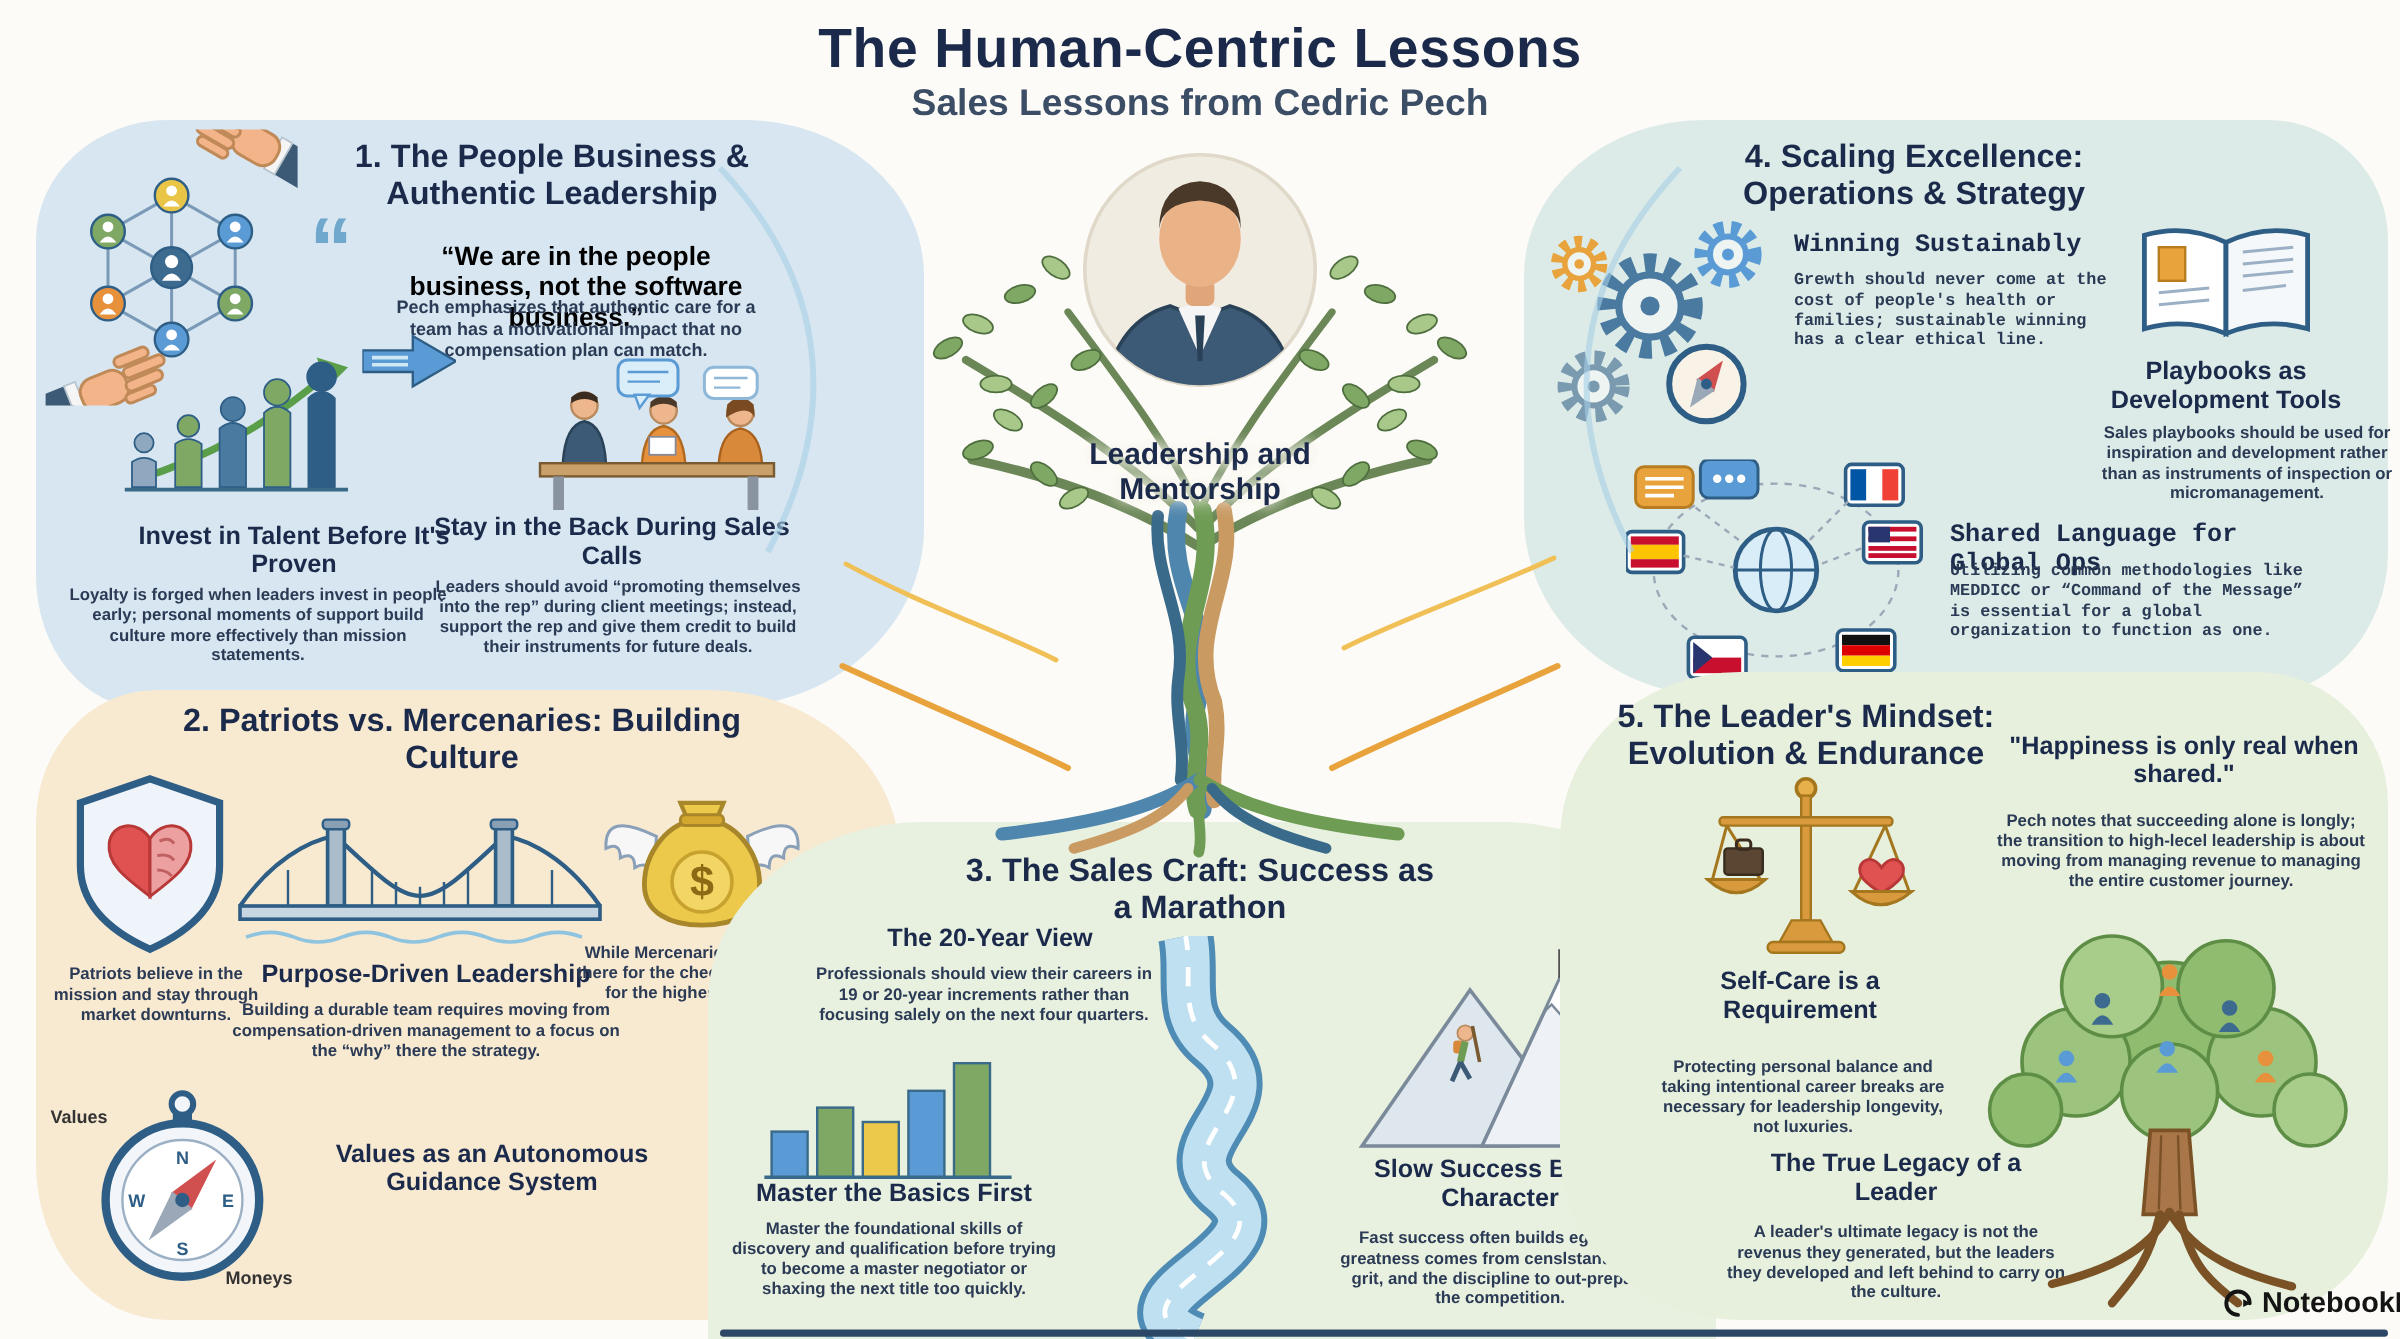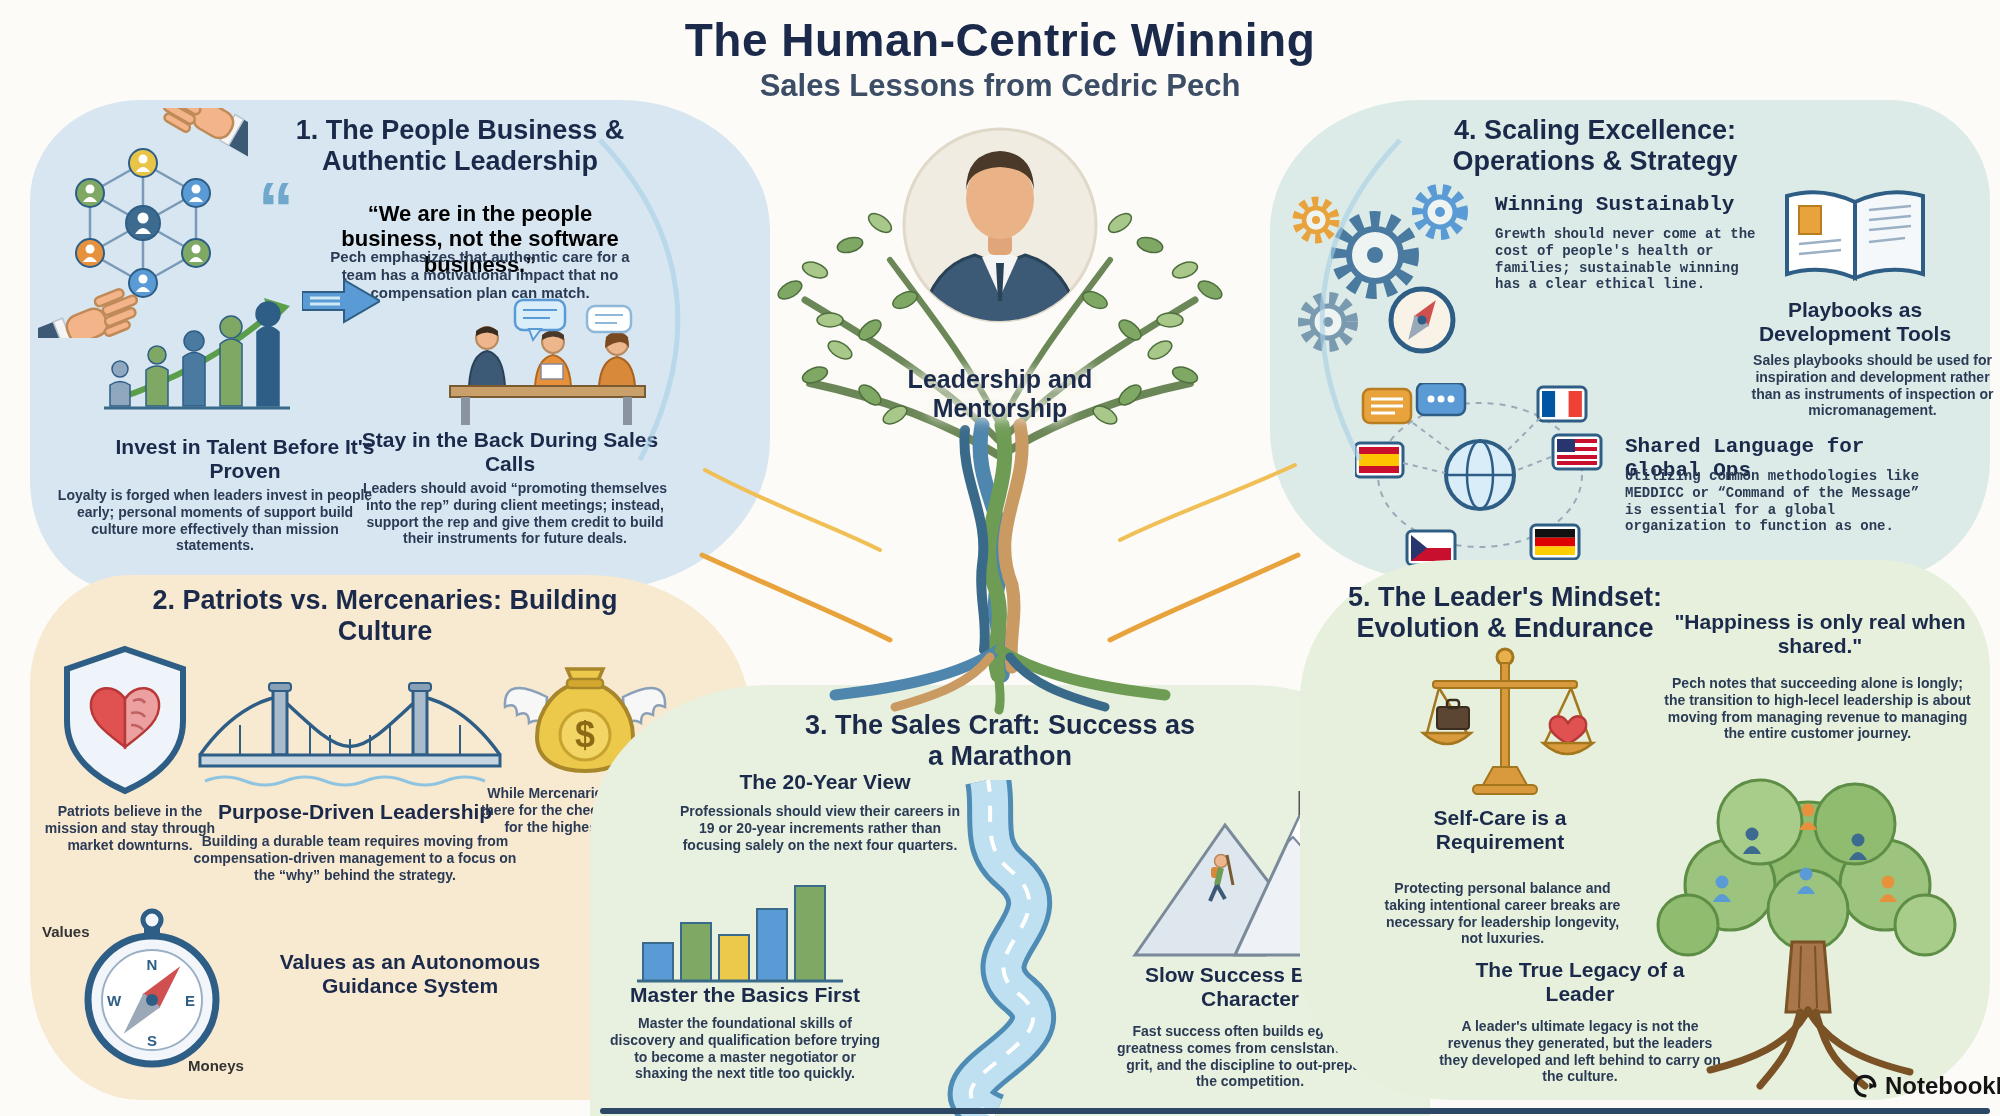--- a/index.html
+++ b/index.html
@@ -22,21 +22,21 @@
   .footer{display:flex;align-items:center;gap:7px;z-index:5;}
   .footer-txt{font-size:24px;font-weight:800;color:#141414;}
   svg{display:block;}
 </style>
 </head>
 <body>
 
 <div class="canvas">
 
   <div class="abs" style="left:0;right:0;top:16px;text-align:center;z-index:5">
-    <div class="hdr-title">The Human-Centric Winning</div>
+    <div class="hdr-title">The Human-Centric Lessons</div>
     <div class="hdr-sub">Sales Lessons from Cedric Pech</div>
   </div>
 
   <svg class="abs" style="left:0;top:0;z-index:2;pointer-events:none" width="2000" height="1116" viewBox="0 0 2000 1116">
     <path d="M600,140 C690,235 700,345 640,460" fill="none" stroke="#a5cfe6" stroke-width="5" opacity="0.6"></path>
     <path d="M1400,140 C1310,235 1300,345 1360,460" fill="none" stroke="#a5cfe6" stroke-width="5" opacity="0.6"></path>
     <path d="M702,555 C790,595 840,615 890,640" fill="none" stroke="#e8a33d" stroke-width="5" stroke-linecap="round"></path>
     <path d="M1298,555 C1210,595 1160,615 1110,640" fill="none" stroke="#e8a33d" stroke-width="5" stroke-linecap="round"></path>
     <path d="M705,470 C770,505 830,525 880,550" fill="none" stroke="#f0bf55" stroke-width="4" stroke-linecap="round"></path>
     <path d="M1295,465 C1230,495 1170,515 1120,540" fill="none" stroke="#f0bf55" stroke-width="4" stroke-linecap="round"></path>
@@ -330,21 +330,21 @@
         </g>
         <rect x="78" y="26" width="14" height="66" fill="#aabccc" stroke="#2e5e86" stroke-width="3"></rect>
         <rect x="218" y="26" width="14" height="66" fill="#aabccc" stroke="#2e5e86" stroke-width="3"></rect>
         <rect x="74" y="20" width="22" height="8" rx="3" fill="#8aa0b4" stroke="#2e5e86" stroke-width="2"></rect>
         <rect x="214" y="20" width="22" height="8" rx="3" fill="#8aa0b4" stroke="#2e5e86" stroke-width="2"></rect>
         <rect x="5" y="92" width="300" height="11" fill="#c8d6e2" stroke="#2e5e86" stroke-width="3"></rect>
         <path d="M10,118 q20,-8 40,0 q20,8 40,0 q20,-8 40,0 q20,8 40,0 q20,-8 40,0 q20,8 40,0 q20,-8 40,0" fill="none" stroke="#8fc4e0" stroke-width="3"></path>
       </svg>
     </div>
     <div class="abs item-t" style="left:150px;top:225px;width:350px">Purpose-Driven Leadership</div>
-    <div class="abs item-b" style="left:155px;top:258px;width:340px">Building a durable team requires moving from compensation-driven management to a focus on the “why” behind the strategy.</div>
+    <div class="abs item-b" style="left:155px;top:258px;width:340px">Building a durable team requires moving from compensation-driven management to a focus on the “why” there the strategy.</div>
 
     <div class="abs" style="left:465px;top:60px">
       <svg width="180" height="145" viewBox="0 0 180 145">
         <path d="M52,62 Q8,40 10,72 Q22,66 22,80 Q34,74 34,88 Q44,82 50,92 Z" fill="#f7f7f7" stroke="#8aa0b8" stroke-width="2.5"></path>
         <path d="M128,62 Q172,40 170,72 Q158,66 158,80 Q146,74 146,88 Q136,82 130,92 Z" fill="#f7f7f7" stroke="#8aa0b8" stroke-width="2.5"></path>
         <path d="M72,34 L108,34 L102,48 L78,48 Z" fill="#ecc94b" stroke="#a8862a" stroke-width="3.5"></path>
         <path d="M90,48 C120,48 138,78 138,102 C138,126 116,136 90,136 C64,136 42,126 42,102 C42,78 60,48 90,48 Z" fill="#ecc94b" stroke="#a8862a" stroke-width="4"></path>
         <rect x="72" y="44" width="36" height="9" rx="4" fill="#d4a82e" stroke="#a8862a" stroke-width="2.5"></rect>
         <circle cx="90" cy="100" r="25" fill="#f2d564" stroke="#c8a22e" stroke-width="3"></circle>
         <text x="90" y="112" text-anchor="middle" font-size="36" font-weight="bold" fill="#8a6a14">$</text>

